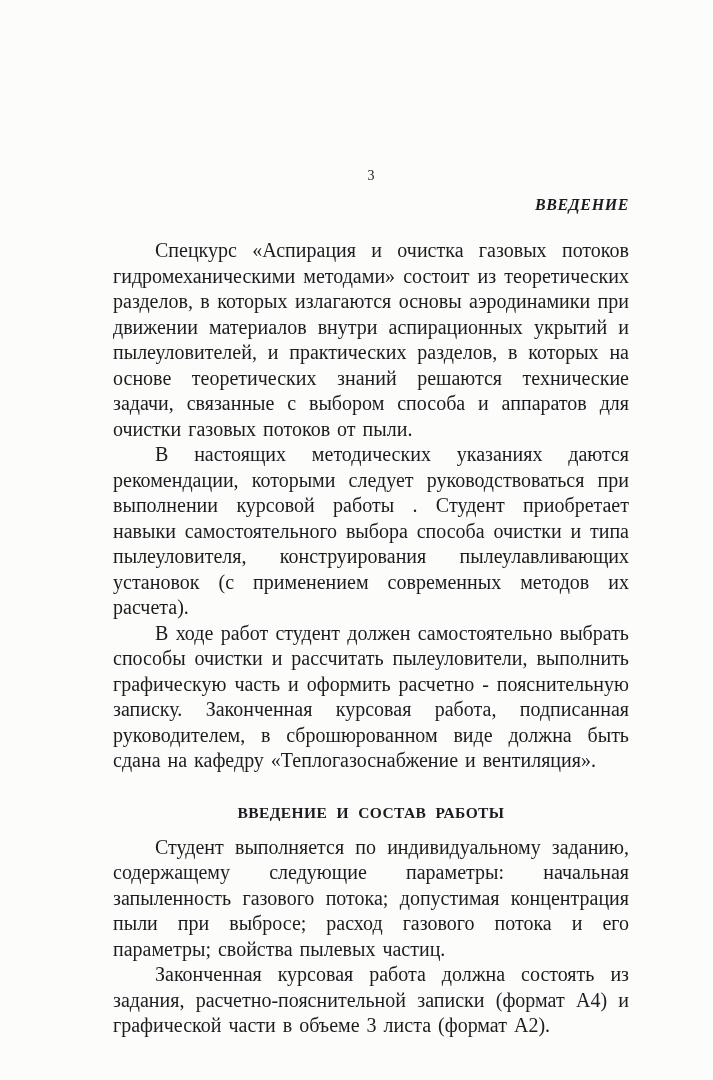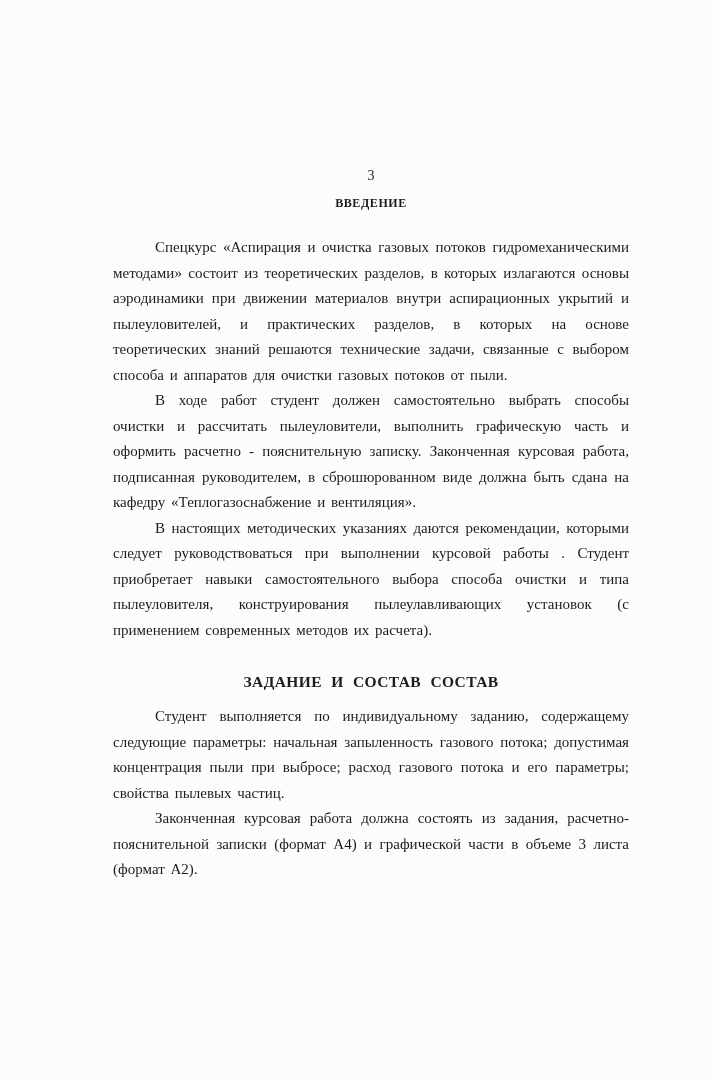--- a/index.html
+++ b/index.html
@@ -24,36 +24,37 @@
       top: 168px;
       width: 516px;
     }
     .page-number {
       text-align: center;
       font-size: 14px;
       margin: 0 0 12px 0;
     }
     .title-1 {
       margin: 0 0 24px 0;
-      text-align: center;
-      font-size: 12px;
+      text-align: right;
+      font-size: 16px;
       font-weight: bold;
       letter-spacing: 0.6px;
+      font-style: italic;
     }
     .title-2 {
       margin: 30px 0 13px 0;
       text-align: center;
       font-size: 15.5px;
       font-weight: bold;
       word-spacing: 5px;
       letter-spacing: 0.4px;
     }
     .para {
       margin: 0;
-      font-size: 15px;
+      font-size: 20px;
       line-height: 25.5px;
       text-align: justify;
       text-indent: 42px;
       word-spacing: 2px;
     }
     .list-item {
       margin: 0;
       font-size: 15px;
       line-height: 25.5px;
       text-indent: 42px;
@@ -64,25 +65,25 @@
 
 <div class="sheet">
   <div class="content">
 
     <div class="page-number">3</div>
 
     <h1 class="title-1">ВВЕДЕНИЕ</h1>
 
     <p class="para">Спецкурс «Аспирация и очистка газовых потоков гидромеханическими методами» состоит из теоретических разделов, в которых излагаются основы аэродинамики при движении материалов внутри аспирационных укрытий и пылеуловителей, и практических разделов, в которых на основе теоретических знаний решаются технические задачи, связанные с выбором способа и аппаратов для очистки газовых потоков от пыли.</p>
 
+    <p class="para">В настоящих методических указаниях даются рекомендации, которыми следует руководствоваться при выполнении курсовой работы . Студент приобретает навыки самостоятельного выбора способа очистки и типа пылеуловителя, конструирования пылеулавливающих установок (с применением современных методов их расчета).</p>
+
     <p class="para">В ходе работ студент должен самостоятельно выбрать способы очистки и рассчитать пылеуловители, выполнить графическую часть и оформить расчетно - пояснительную записку. Законченная курсовая работа, подписанная руководителем, в сброшюрованном виде должна быть сдана на кафедру «Теплогазоснабжение и вентиляция».</p>
 
-    <p class="para">В настоящих методических указаниях даются рекомендации, которыми следует руководствоваться при выполнении курсовой работы . Студент приобретает навыки самостоятельного выбора способа очистки и типа пылеуловителя, конструирования пылеулавливающих установок (с применением современных методов их расчета).</p>
-
-    <h2 class="title-2">ЗАДАНИЕ И СОСТАВ СОСТАВ</h2>
+    <h2 class="title-2">ВВЕДЕНИЕ И СОСТАВ РАБОТЫ</h2>
 
     <p class="para">Студент выполняется по индивидуальному заданию, содержащему следующие параметры: начальная запыленность газового потока; допустимая концентрация пыли при выбросе; расход газового потока и его параметры; свойства пылевых частиц.</p>
 
     <p class="para">Законченная курсовая работа должна состоять из задания, расчетно-пояснительной записки (формат А4) и графической части в объеме 3 листа (формат А2).</p>
 
 
 
   </div>
 </div>
 

